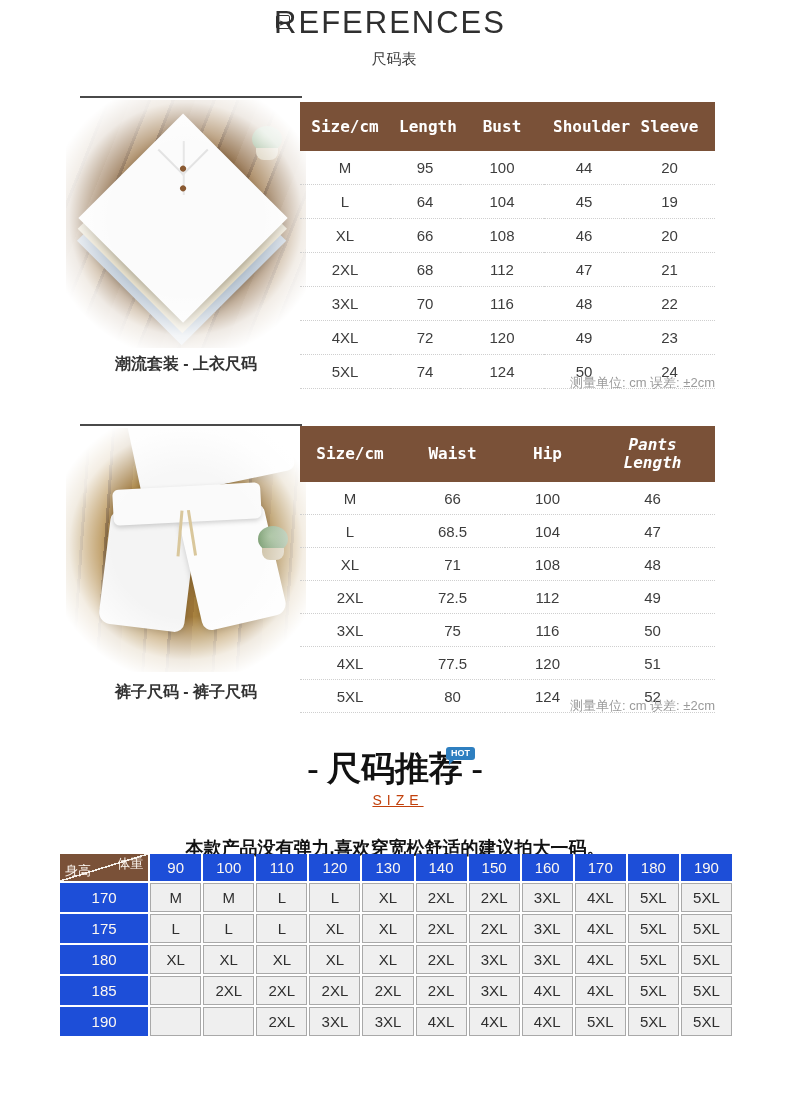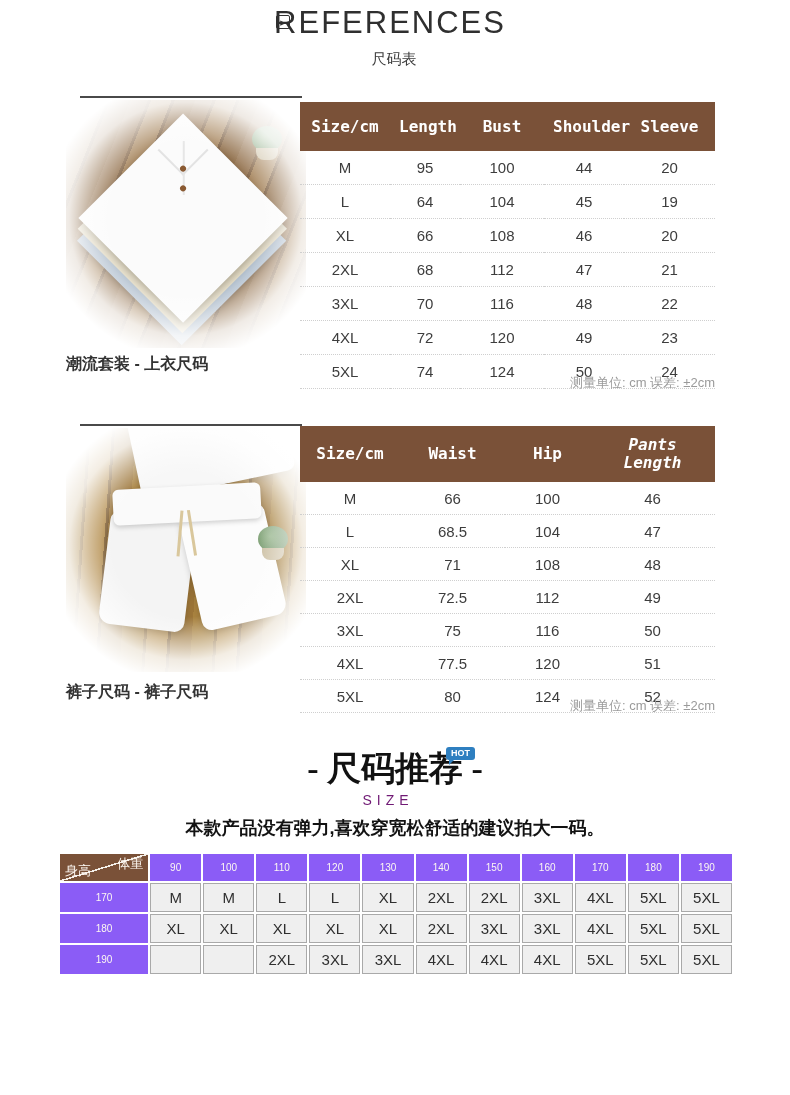--- a/index.html
+++ b/index.html
@@ -56,21 +56,21 @@
   .shorts{position:absolute;left:38px;top:58px;width:172px;height:152px;transform:rotate(-3deg);}
   .waist{position:absolute;left:12px;top:0;width:148px;height:36px;background:#fafafa;border-radius:6px;
     box-shadow:0 2px 5px rgba(0,0,0,.18);}
   .leg{position:absolute;top:26px;width:86px;height:114px;box-shadow:0 3px 6px rgba(0,0,0,.18);}
   .leg.l{left:0;background:#f4f4f4;transform:rotate(10deg);border-radius:10px 4px 10px 12px;}
   .leg.r{right:0;background:#fcfcfc;transform:rotate(-10deg);border-radius:4px 10px 12px 10px;}
   .string{position:absolute;top:24px;width:3px;height:46px;background:#d9c79c;}
   .string.s1{left:76px;transform:rotate(8deg)}
   .string.s2{left:88px;transform:rotate(-6deg)}
 
-  .caption{position:absolute;left:66px;width:240px;
+  .caption{position:absolute;left:66px;width:240px;text-align:center;
     font-size:16px;font-weight:bold;color:#333;}
   .caption.c1{top:354px}.caption.c2{top:682px}
 
   
   .size-table{position:absolute;left:300px;width:415px;border-collapse:collapse;table-layout:fixed;}
   .size-table.t1{top:102px}.size-table.t2{top:426px}
   .size-table thead th{background:#7a5138;color:#fff;font-family:"DejaVu Sans Mono",monospace;
     font-weight:bold;font-size:16px;text-align:center;padding:9px;line-height:1.1;}
   .t1 thead th{height:31px;}
   .t2 thead th{height:38px;}
@@ -81,29 +81,29 @@
   .note.n1{top:374px}.note.n2{top:697px}
 
   
   .rec-heading{position:absolute;left:395px;top:746px;transform:translateX(-50%);
     font-family:"Liberation Serif","DejaVu Serif",serif;font-weight:bold;font-size:34px;color:#111;
     white-space:nowrap;}
   .hot-badge{position:absolute;left:446px;top:747px;background:#2e7fc0;color:#fff;
     font-size:9px;font-weight:bold;padding:2px 5px;border-radius:3px;line-height:1;}
   .hot-badge::after{content:"";position:absolute;left:3px;bottom:-5px;
     border:3px solid transparent;border-top-color:#2e7fc0;border-left-color:#2e7fc0;}
-  .rec-sub{position:absolute;left:388px;top:792px;transform:translateX(-50%);
-    font-size:14px;color:#701a75;letter-spacing:5px;}
-  .tip{position:absolute;left:395px;top:816px;transform:translateX(-50%);
+  .rec-sub{position:absolute;left:398px;top:792px;transform:translateX(-50%);
+    font-size:14px;color:#c2410c;letter-spacing:5px;text-decoration:underline;}
+  .tip{position:absolute;left:395px;top:836px;transform:translateX(-50%);
     font-size:18px;font-weight:bold;color:#121212;white-space:nowrap;}
 
   
   .matrix{position:absolute;left:58px;top:852px;width:676px;border-collapse:separate;border-spacing:2px;}
   .matrix th,.matrix td{padding:0;height:27px;text-align:center;font-weight:normal;}
-  .matrix .brown{background:#8b5cf6;color:#fdf8f2;font-size:10px;}
+  .matrix .brown{background:#1d4ed8;color:#fdf8f2;font-size:15px;}
   .matrix td.cell{background:#efefef;border:1px solid #a9a9a9;color:#2f2f2f;font-size:15px;}
   .corner{position:relative;background:#7a5138;
     background-image:linear-gradient(to bottom right,transparent 48.5%,#f5f0ea 48.5%,#f5f0ea 51.5%,transparent 51.5%);}
   .corner .tr{position:absolute;top:1px;right:5px;font-size:13px;color:#fdf8f2;}
   .corner .bl{position:absolute;bottom:1px;left:5px;font-size:13px;color:#fdf8f2;}
 </style>
 </head>
 <body>
 
 <div class="ref-icon">▶</div>
@@ -340,36 +340,64 @@
         <td class="cell">L</td>
         <td class="cell">XL</td>
         <td class="cell">2XL</td>
         <td class="cell">2XL</td>
         <td class="cell">3XL</td>
         <td class="cell">4XL</td>
         <td class="cell">5XL</td>
         <td class="cell">5XL</td>
       </tr>
 
+      <tr>
+        <th class="brown">175</th>
+        <td class="cell">L</td>
+        <td class="cell">L</td>
+        <td class="cell">L</td>
+        <td class="cell">XL</td>
+        <td class="cell">XL</td>
+        <td class="cell">2XL</td>
+        <td class="cell">2XL</td>
+        <td class="cell">3XL</td>
+        <td class="cell">4XL</td>
+        <td class="cell">5XL</td>
+        <td class="cell">5XL</td>
+      </tr>
 
       <tr>
         <th class="brown">180</th>
         <td class="cell">XL</td>
         <td class="cell">XL</td>
         <td class="cell">XL</td>
         <td class="cell">XL</td>
         <td class="cell">XL</td>
         <td class="cell">2XL</td>
         <td class="cell">3XL</td>
         <td class="cell">3XL</td>
         <td class="cell">4XL</td>
         <td class="cell">5XL</td>
         <td class="cell">5XL</td>
       </tr>
 
+      <tr>
+        <th class="brown">185</th>
+        <td class="cell"></td>
+        <td class="cell">2XL</td>
+        <td class="cell">2XL</td>
+        <td class="cell">2XL</td>
+        <td class="cell">2XL</td>
+        <td class="cell">2XL</td>
+        <td class="cell">3XL</td>
+        <td class="cell">4XL</td>
+        <td class="cell">4XL</td>
+        <td class="cell">5XL</td>
+        <td class="cell">5XL</td>
+      </tr>
 
       <tr>
         <th class="brown">190</th>
         <td class="cell"></td>
         <td class="cell"></td>
         <td class="cell">2XL</td>
         <td class="cell">3XL</td>
         <td class="cell">3XL</td>
         <td class="cell">4XL</td>
         <td class="cell">4XL</td>

